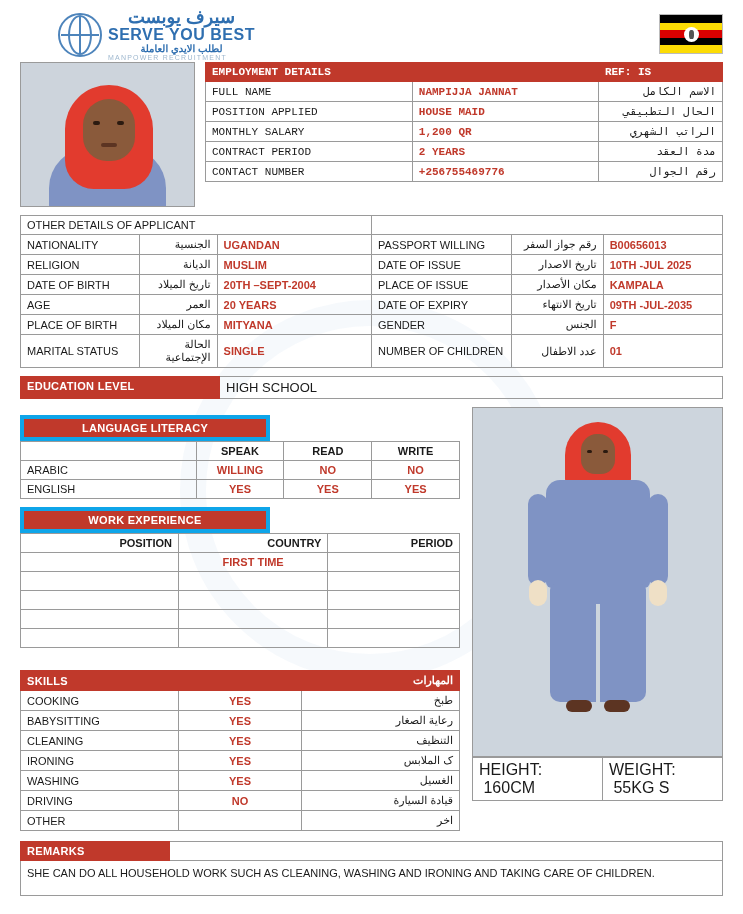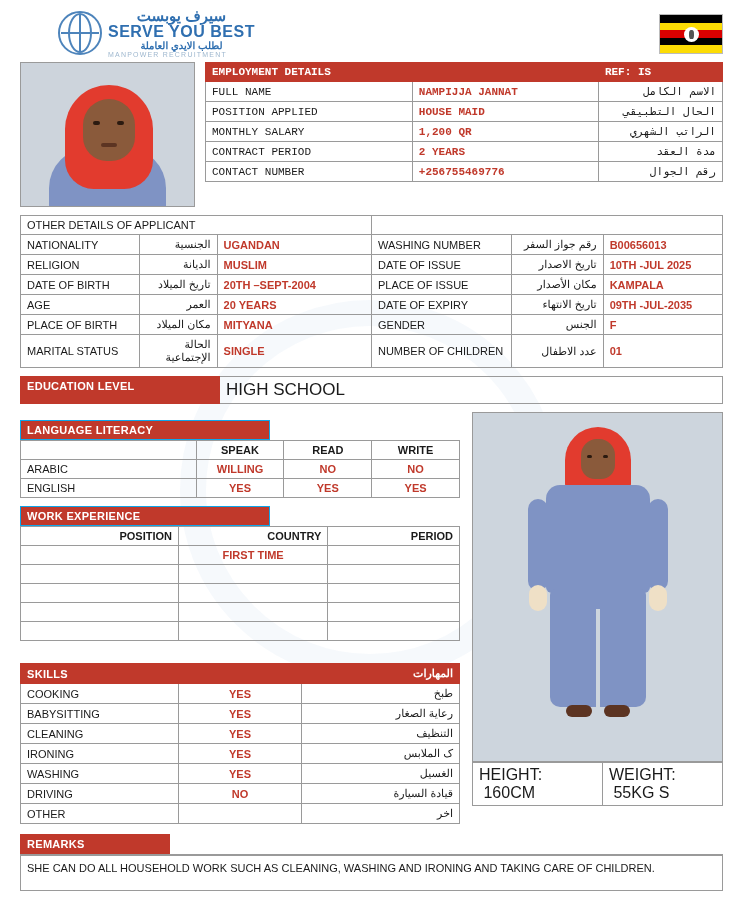--- a/index.html
+++ b/index.html
@@ -50,21 +50,21 @@
     content: "";
     position: absolute; top: 50%; left: 1px; right: 1px;
     height: 0; border-top: 2px solid #2f6fb0; transform: translateY(-1px);
   }
   .globe .ell {
     position: absolute; left: 8px; top: 0px; right: 8px; bottom: 0px;
     border: 2px solid #2f6fb0; border-radius: 50%;
   }
   .logo-text { line-height: 1.05; }
   .logo-ar {
-    color: #2f6fb0; font-size: 15px; font-weight: bold; letter-spacing: 1px;
+    color: #2f6fb0; font-size: 18px; font-weight: bold; letter-spacing: 1px;
     text-align: center;
   }
   .logo-en {
     color: #2f6fb0; font-size: 16px; font-weight: bold; letter-spacing: .5px;
   }
   .logo-sub {
     color: #9fb8cf; font-size: 7px; letter-spacing: 1.2px;
   }
   .flag {
     position: absolute; right: 20px; top: 14px;
@@ -153,29 +153,29 @@
   .emp-head td { background:#c0392b; color:#fff; font-weight:bold; border-color:#c0392b; }
 
   
   .other { margin-top: 8px; }
   .other table { width: 100%; table-layout: fixed; }
   .blank-head { background:#ffffff !important; border-color:#9a9a9a !important; }
 
   
   .edu { margin-top: 8px; display:flex; }
   .edu .bar { width: 200px; border:1px solid #c0392b; }
-  .edu .box { flex:1; border:1px solid #9a9a9a; border-left:none; padding:3px 6px; font-size:17px; }
+  .edu .box { flex:1; border:1px solid #9a9a9a; border-left:none; padding:3px 6px; font-size:13px; }
 
   
   .mid { margin-top: 8px; display: flex; gap: 12px; }
   .mid-left { width: 440px; flex: 0 0 auto; }
   .mid-right { flex: 1 1 auto; }
 
   .lang table, .work table, .skills table { width: 100%; table-layout: fixed; }
-  .sec-bar { border:1px solid #0ea5e9; }
+  .sec-bar { border:4px solid #0ea5e9;text-align:center; }
   .sec-bar.half { width: 250px; }
 
   .lang-hdr td { text-align:center; font-weight:bold; }
   .work-hdr td { text-align:right; font-weight:bold; }
   .work td { height: 19px; }
   .skills td { height: 18px; }
 
   .full-photo {
     border: 1px solid #9a9a9a;
     height: 350px;
@@ -199,21 +199,21 @@
   .fp-legs:after { content:""; position:absolute; left:50%; top:20px; bottom:0; width:4px; margin-left:-2px; background:#cdd5dd;}
   .fp-foot { position:absolute; top:292px; width:26px; height:12px; background:#5c3422; border-radius:8px; z-index:2;}
   .fp-foot.l { left:50%; margin-left:-32px;}
   .fp-foot.r { left:50%; margin-left:6px;}
 
   .hw table { width:100%; table-layout: fixed; }
   .hw td { font-size: 16px; }
 
   
   .remarks { margin-top: 10px; }
-  .remarks .bar-row { display:flex;flex-direction:column; }
+  .remarks .bar-row { display:flex; }
   .remarks .bar-row .bar { width: 150px; border:1px solid #c0392b; }
   .remarks .bar-row .fill { flex:1; border:1px solid #9a9a9a; border-left:none; }
   .remarks .body {
     border:1px solid #9a9a9a; border-top:none;
     padding: 6px 6px 16px 6px; font-size: 11px;
   }
 </style>
 </head>
 <body>
 
@@ -310,21 +310,21 @@
         </colgroup>
         <tbody>
             <tr>
           <td class="other-head" colspan="3">OTHER DETAILS OF APPLICANT</td>
           <td class="blank-head" colspan="3"></td>
         </tr>
         <tr>
           <td>NATIONALITY</td>
           <td class="ar">الجنسية</td>
           <td class="val">UGANDAN</td>
-          <td>WASHING NUMBER</td>
+          <td>PASSPORT WILLING</td>
           <td class="ar">رقم جواز السفر</td>
           <td class="val">B00656013</td>
         </tr>
         <tr>
           <td>RELIGION</td>
           <td class="ar">الديانة</td>
           <td class="val">MUSLIM</td>
           <td>DATE OF ISSUE</td>
           <td class="ar">تاريخ الاصدار</td>
           <td class="val">10TH -JUL 2025</td>

